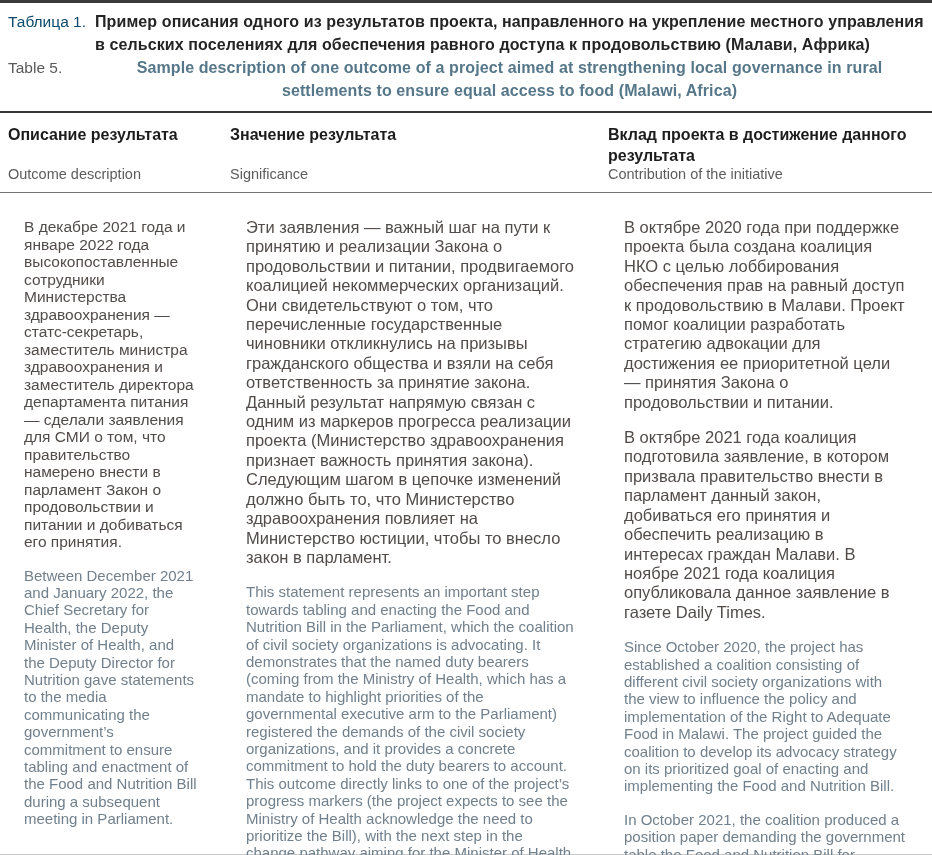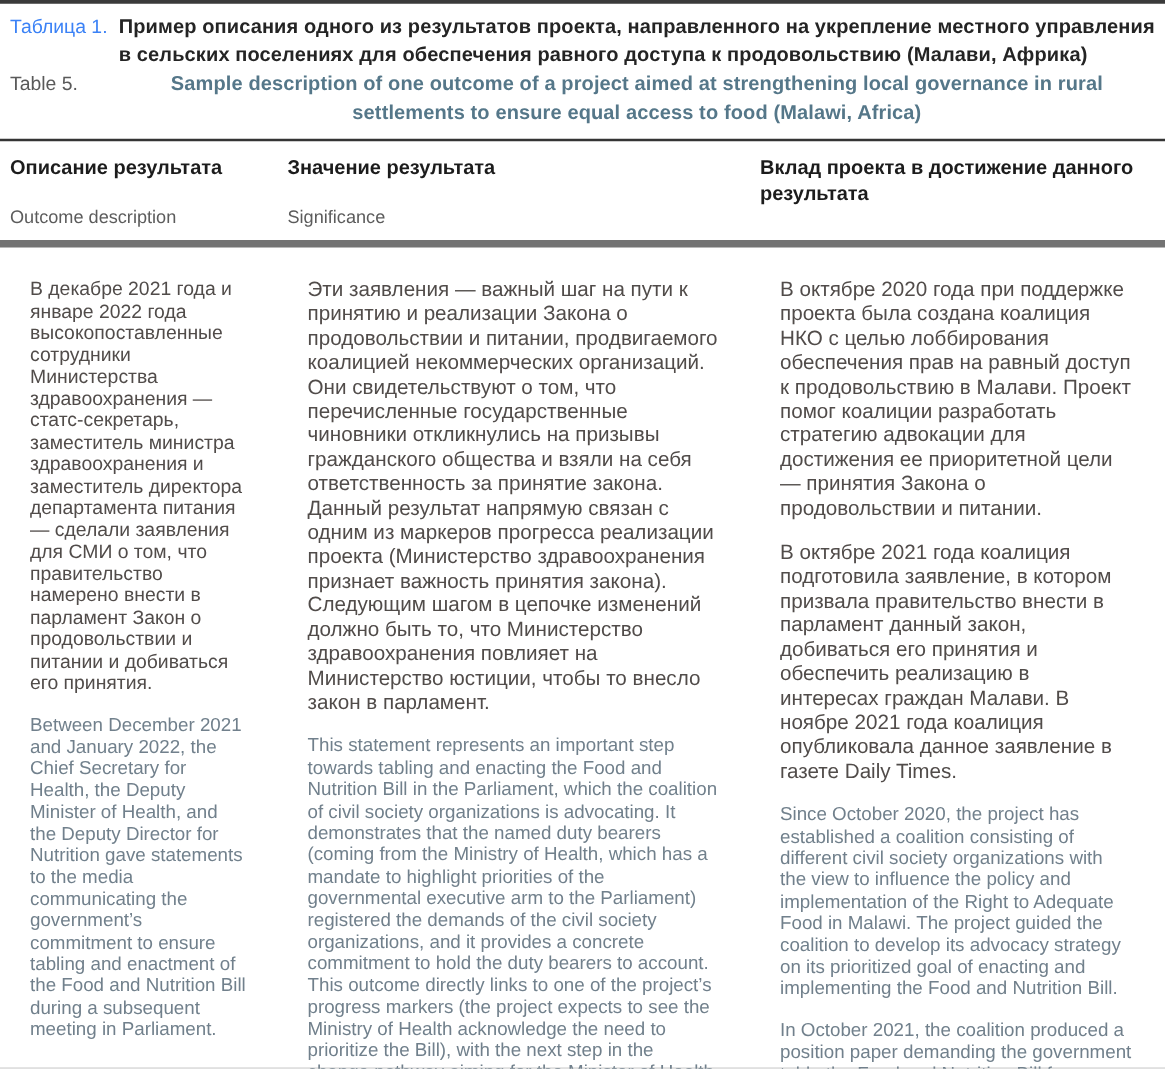--- a/index.html
+++ b/index.html
@@ -26,21 +26,21 @@
     border-bottom: 2px solid #343434;
   }
   .caption-row {
     display: grid;
     grid-template-columns: 87px 1fr;
     align-items: start;
   }
   .cap-label {
     font-size: 15.5px;
     line-height: 23px;
-    color: #3b82f6;
+    color: #0c4a6e;
   }
   .cap-title {
     font-weight: bold;
     font-size: 16px;
     line-height: 23px;
     letter-spacing: 0.1px;
   }
   .cap-title.ru { color: #242424; }
   .cap-title.en { color: #557789; text-align: center; }
   .cap-label.en { color: #5a5a5a; }
@@ -48,21 +48,21 @@
   
   .grid {
     display: grid;
     grid-template-columns: 222px 378px 1fr;
     padding: 0 8px 0 8px;
   }
   .grid > div { padding-right: 16px; }
   .grid > div:last-child { padding-right: 2px; }
 
   
-  .header-row { padding-top: 11px; padding-bottom: 9px; border-bottom: 6px solid #737373; }
+  .header-row { padding-top: 11px; padding-bottom: 9px; border-bottom: 1px solid #737373; }
   .h-ru {
     font-weight: bold;
     font-size: 16px;
     line-height: 21px;
     color: #1c1c1c;
     min-height: 42px;
   }
   .h-en {
     font-size: 14.5px;
     line-height: 17px;
@@ -117,20 +117,21 @@
     <div class="col-1">
       <div class="h-ru">Описание результата</div>
       <div class="h-en">Outcome description</div>
     </div>
     <div class="col-2">
       <div class="h-ru">Значение результата</div>
       <div class="h-en">Significance</div>
     </div>
     <div class="col-3">
       <div class="h-ru">Вклад проекта в достижение данного результата</div>
+      <div class="h-en">Contribution of the initiative</div>
     </div>
   </div>
 
   <div class="grid body-row">
     <div class="col-1">
       <p class="p-ru">В декабре 2021 года и январе 2022 года высокопоставленные сотрудники Министерства здравоохранения — статс-секретарь, заместитель министра здравоохранения и заместитель директора департамента питания — сделали заявления для СМИ о том, что правительство намерено внести в парламент Закон о продовольствии и питании и добиваться его принятия.</p>
       <p class="p-en">Between December 2021 and January 2022, the Chief Secretary for Health, the Deputy Minister of Health, and the Deputy Director for Nutrition gave statements to the media communicating the government’s commitment to ensure tabling and enactment of the Food and Nutrition Bill during a subsequent meeting in Parliament.</p>
     </div>
     <div class="col-2">
       <p class="p-ru">Эти заявления — важный шаг на пути к принятию и реализации Закона о продовольствии и питании, продвигаемого коалицией некоммерческих организаций. Они свидетельствуют о том, что перечисленные государственные чиновники откликнулись на призывы гражданского общества и взяли на себя ответственность за принятие закона. Данный результат напрямую связан с одним из маркеров прогресса реализации проекта (Министерство здравоохранения признает важность принятия закона). Следующим шагом в цепочке изменений должно быть то, что Министерство здравоохранения повлияет на Министерство юстиции, чтобы то внесло закон в парламент.</p>

